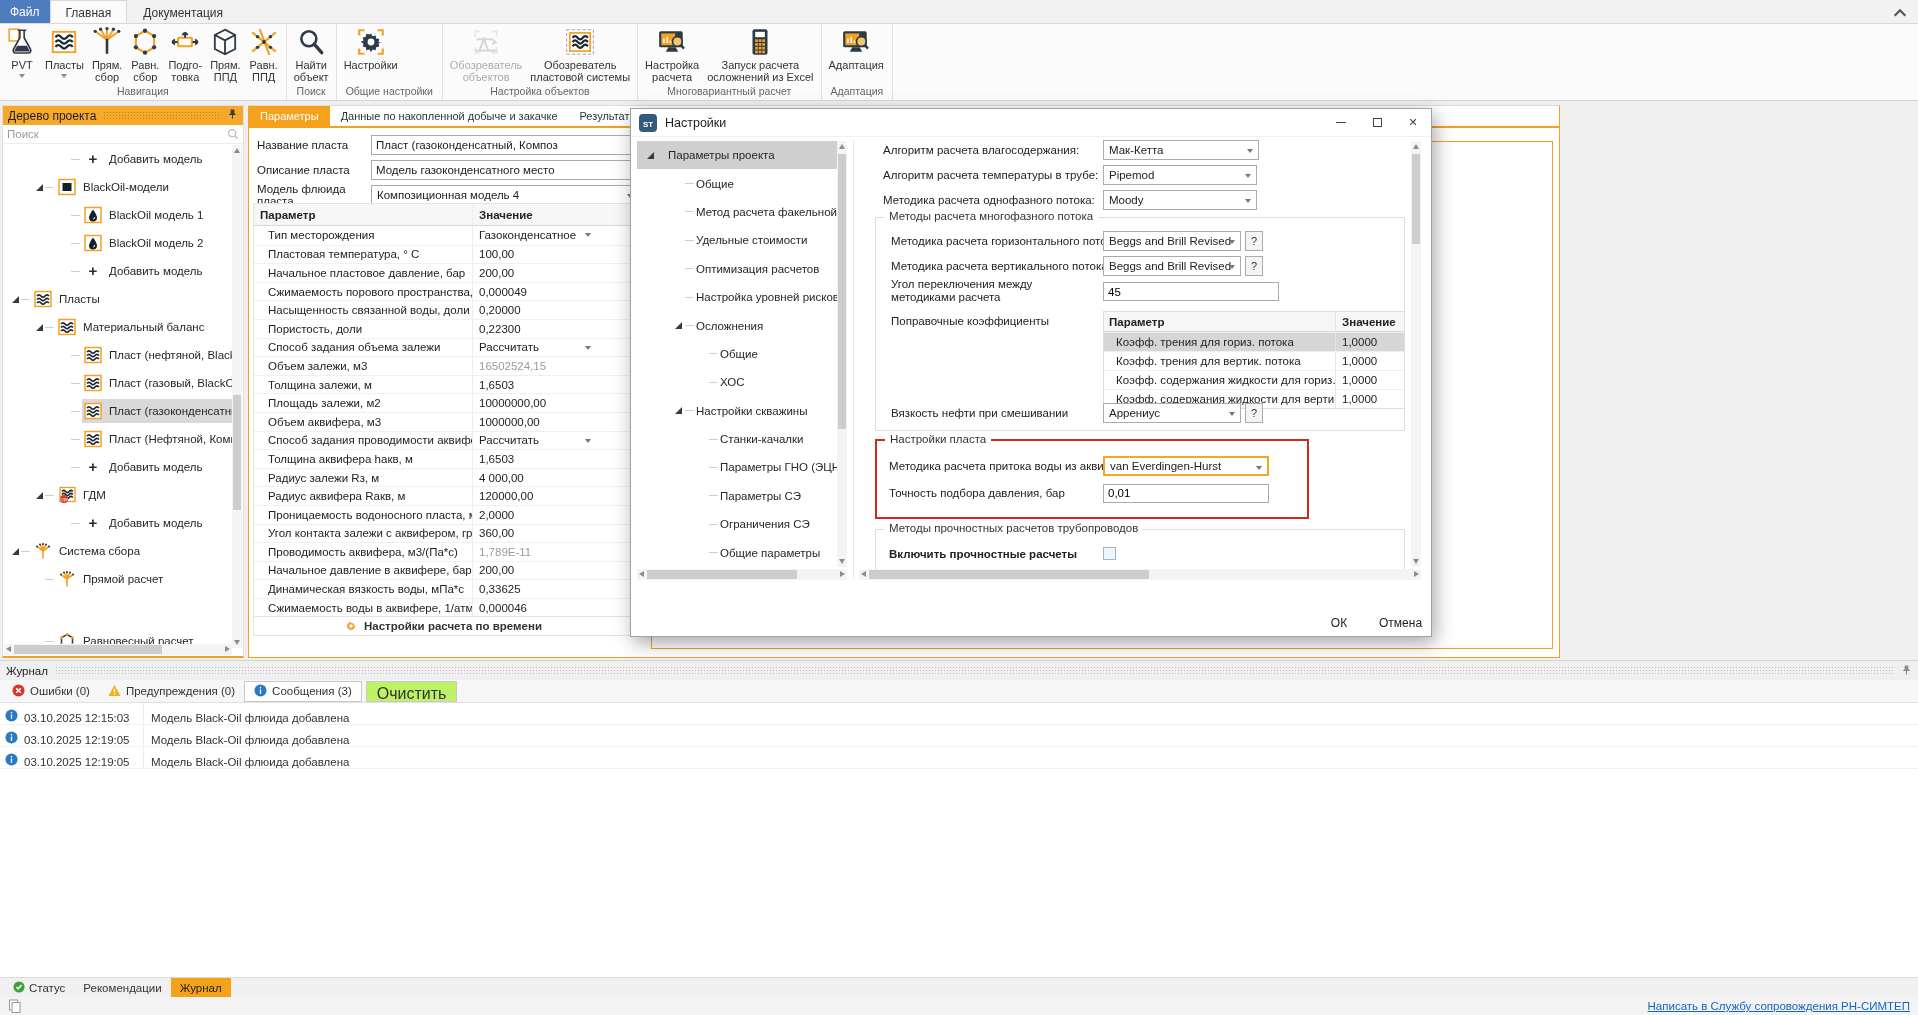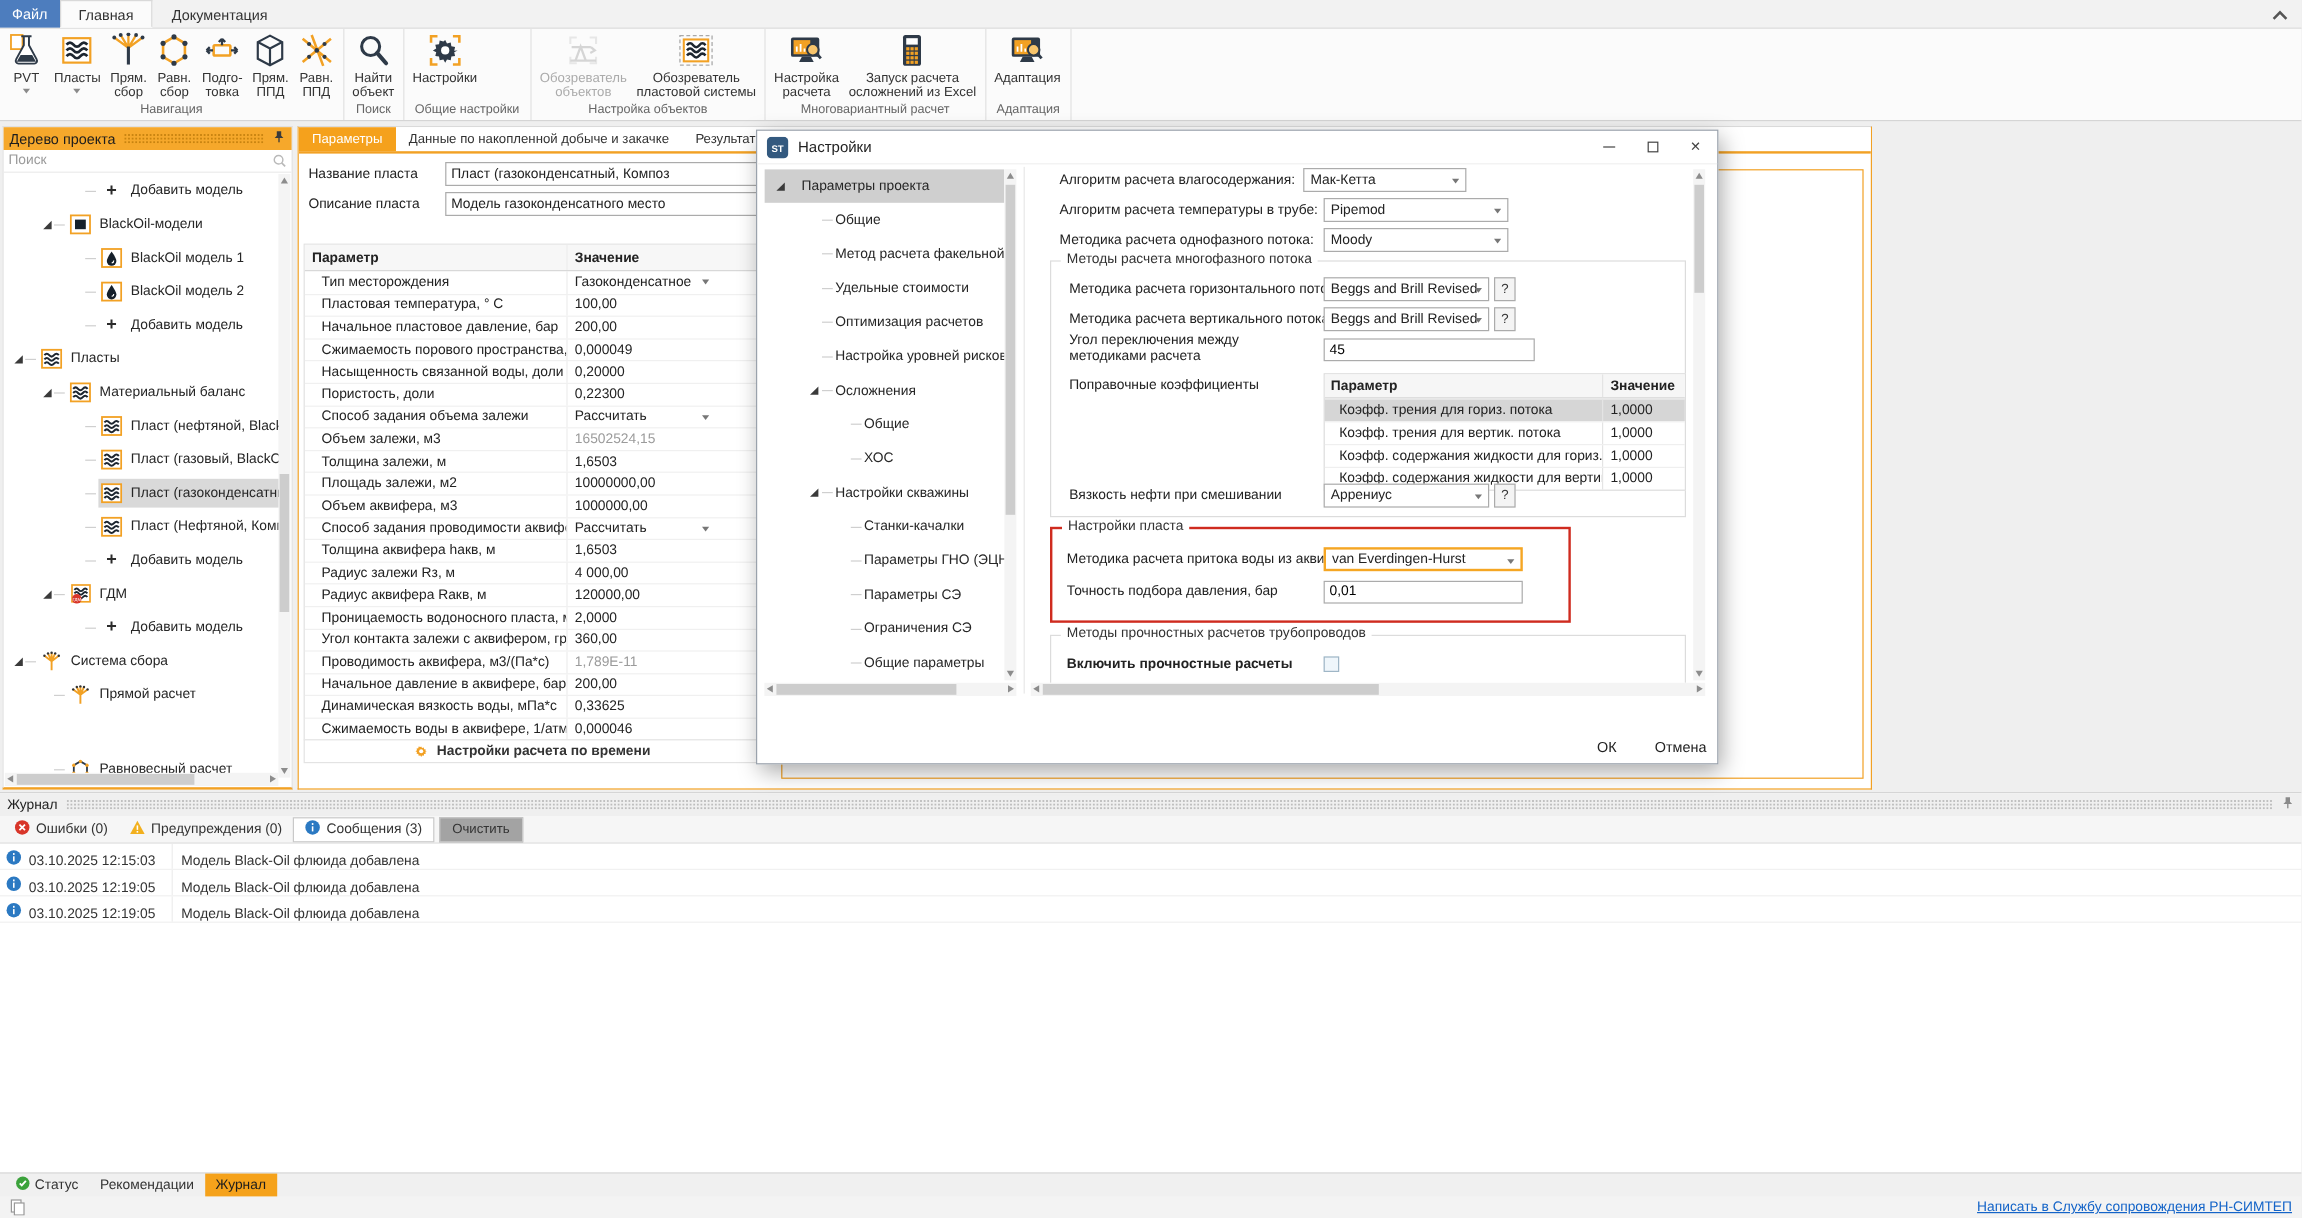--- a/index.html
+++ b/index.html
@@ -114,21 +114,21 @@
   .cb{width:13px;height:13px;border:1px solid #9FB6C6;background:#EFF6FB}
   .dlg-btn{position:absolute;top:504px;height:20px;padding:3px 10px;font-size:12px;color:#222;text-align:center}
 
   
   .journal{position:absolute;left:0;top:660px;width:1918px;height:317px;background:#fff;border-top:1px solid #D5D5D5}
   .jheader{height:19px;background:#EFEFEF;display:flex;align-items:center;padding:0 6px;font-size:11.5px;color:#222}
   .jtoolbar{height:23px;background:#F6F6F6;border-bottom:1px solid #E0E0E0;display:flex;align-items:center;padding-left:3px}
   .jtab{display:flex;align-items:center;gap:5px;padding:3px 9px;font-size:11.5px;color:#333;height:21px}
   .jtab.active{background:#fff;border:1px solid #C9C9C9}
   .jtab svg{width:13px;height:13px}
-  .jclear{margin-left:4px;padding:3px 10px;border:1px solid #C9C9C9;background:#a3a3a3;font-size:11px;color:#333;height:21px}
+  .jclear{margin-left:4px;padding:3px 10px;border:1px solid #C9C9C9;background:#bef264;font-size:16px;color:#333;height:21px}
   .jrow{display:flex;height:22px;align-items:flex-end;border-bottom:1px solid #F1F1F1;font-size:11.5px;color:#333}
   .jrow svg{width:13px;height:13px;margin:0 6px 0 5px}
   .jtime{width:119px;flex:0 0 119px}
   .jdiv{width:1px;height:100%;background:#EDEDED;margin-right:7px}
 
   
   .statusbar{position:absolute;left:0;top:977px;width:1918px;height:20px;background:#F0F0F0;border-top:1px solid #DADADA;display:flex;align-items:center;padding-left:4px;font-size:11.5px;color:#333}
   .sitem{display:flex;align-items:center;gap:4px;padding:2px 9px;height:20px}
   .sitem.active{background:#F5A21B;color:#1d1d1d}
   .sitem svg{width:12px;height:12px}
@@ -655,20 +655,27 @@
     <div class="plotframe"></div>
 
     <div class="frow" style="left:0;top:28px;width:390px">
       <div class="flabel">Название пласта</div>
       <input class="finput" value="Пласт (газоконденсатный, Композ" style="">
     </div>
     <div class="frow" style="left:0;top:53px;width:390px">
       <div class="flabel">Описание пласта</div>
       <input class="finput" value="Модель газоконденсатного место" style="">
     </div>
+    <div class="frow" style="left:0;top:78px;width:390px">
+      <div class="flabel">Модель флюида пласта</div>
+      <div class="combo" style="flex:1">
+        <span>Композиционная модель 4</span>
+        <i class="carr"></i>
+      </div>
+    </div>
 
     <div class="ptable">
       <div class="phead">
         <div class="pname">Параметр</div>
         <div class="pval" style="font-weight:bold">
             <span>Значение</span>
           </div>
       </div>
       <div id="ptable-rows">
           <div class="prow">
@@ -915,21 +922,21 @@
 
     <div class="sb" style="left:206px;top:32px;width:10px;height:426px">
       <i class="tri up" style="left:1.5px;top:3px"></i>
       <div class="thumb" style="left:1px;top:13px;width:8px;height:275px"></div>
       <i class="tri down" style="left:1.5px;bottom:3px"></i>
     </div>
 
     <div class="dcontent">
       <div class="dcrow" style="left:0;top:1px;width:552px;height:20px">
         <span class="dlabel" style="position:absolute;left:24px">Алгоритм расчета влагосодержания:</span>
-        <div class="combo" style="position:absolute;left:227px;width:136px"><span>Мак-Кетта</span><i class="carr"></i></div>
+        <div class="combo" style="position:absolute;left:244px;width:156px"><span>Мак-Кетта</span><i class="carr"></i></div>
       </div>
       <div class="dcrow" style="left:0;top:26px;width:552px;height:20px">
         <span class="dlabel" style="position:absolute;left:24px">Алгоритм расчета температуры в трубе:</span>
         <div class="combo" style="position:absolute;left:244px;width:154px"><span>Pipemod</span><i class="carr"></i></div>
       </div>
       <div class="dcrow" style="left:0;top:51px;width:552px;height:20px">
         <span class="dlabel" style="position:absolute;left:24px">Методика расчета однофазного потока:</span>
         <div class="combo" style="position:absolute;left:244px;width:154px"><span>Moody</span><i class="carr"></i></div>
       </div>
 

